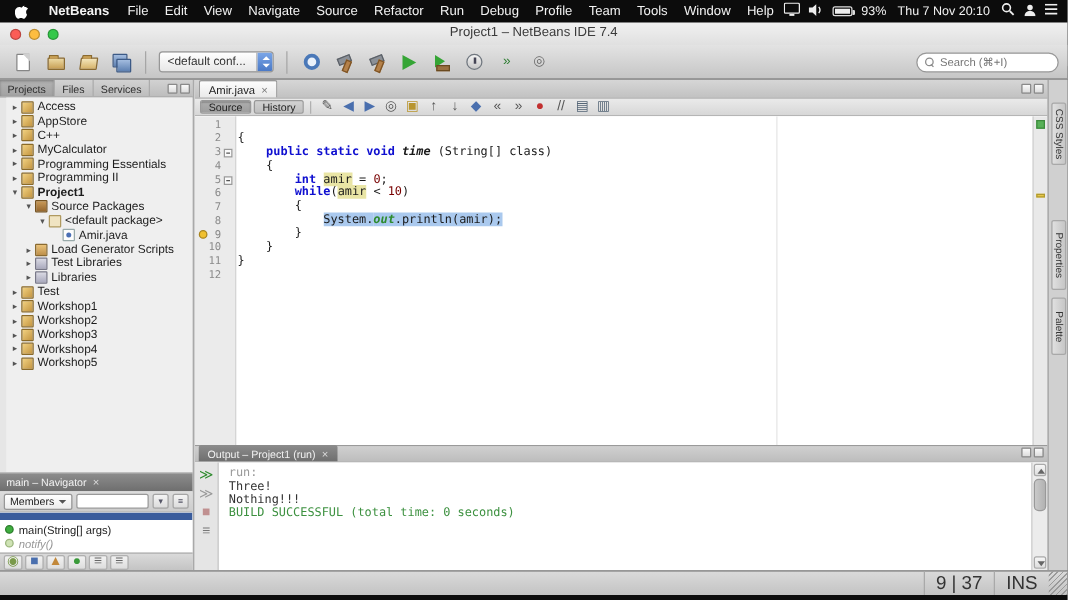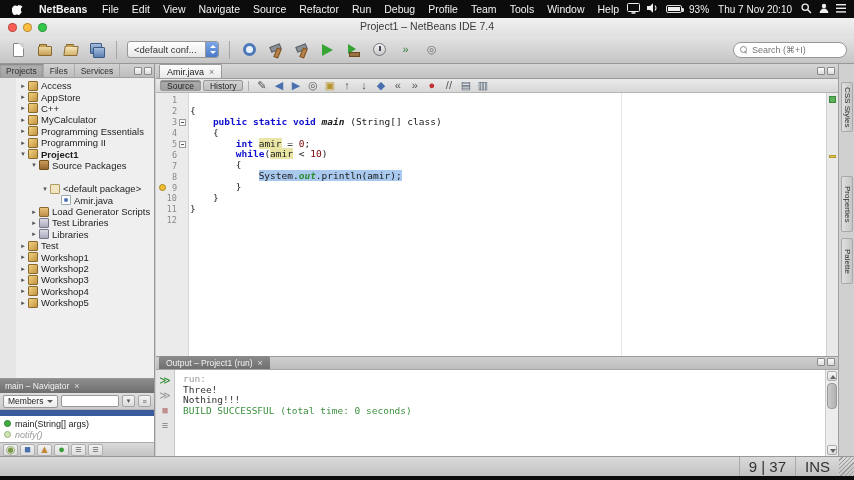--- a/index.html
+++ b/index.html
@@ -64,21 +64,21 @@
   
   #main{position:absolute;top:64px;left:0;right:0;bottom:24px;background:#cfcfcf}
 
   
   #left{position:absolute;left:0;top:0;bottom:0;width:155px;border-right:1px solid #979797;background:#e6e6e6}
   #proj-tabs{height:14px;background:linear-gradient(#d2d2d2,#bdbdbd);border-bottom:1px solid #a0a0a0;display:flex;align-items:stretch;font-size:8.5px;color:#2e2e2e}
   .ptab{padding:0 6px;display:flex;align-items:center;border-right:1px solid #ababab}
   .ptab.active{background:linear-gradient(#b3b3b3,#a2a2a2);box-shadow:inset 0 1px 2px rgba(0,0,0,.28)}
   .pwin{margin-left:auto;display:flex;gap:2px;align-items:center;padding-right:2px}
   .wbtn{width:8px;height:8px;border:1px solid #8a8a8a;background:linear-gradient(#fafafa,#dcdcdc);border-radius:1px;display:inline-block}
-  #proj-tree{position:absolute;top:14px;left:16px;right:0;height:300px;background:#efefef;overflow:hidden;padding-top:2px}
+  #proj-tree{position:absolute;top:14px;left:5px;right:0;height:300px;background:#efefef;overflow:hidden;padding-top:2px}
   .trow{height:11.4px;display:flex;align-items:center;font-size:9.5px;color:#1d1d1d;white-space:nowrap}
   .tarrow{width:8px;font-size:7px;color:#555;text-align:center;flex:none}
   .tlabel{margin-left:3px}
   .b{font-weight:bold}
   .ti{width:10px;height:10px;border-radius:1px;flex:none;margin-left:1px;display:block}
   .ti-project{background:linear-gradient(135deg,#f2d282,#c39440);border:1px solid #8a6a28}
   .ti-srcpkg{background:linear-gradient(#c99a59,#96672e);border:1px solid #74511e}
   .ti-pkg{background:#f0e4c2;border:1px solid #b09a60}
   .ti-java{background:#fdfdfd;border:1px solid #9aa;position:relative}
   .ti-java::after{content:'';position:absolute;left:2px;top:2px;width:4px;height:4px;border-radius:50%;background:#4a6fb5}
@@ -325,21 +325,21 @@
           <div class="trow" style="padding-left: 3px;">
             <span class="tarrow">▾</span>
             <i class="ti ti-project"></i>
             <span class="tlabel b">Project1</span>
           </div>
           <div class="trow" style="padding-left: 14px;">
             <span class="tarrow">▾</span>
             <i class="ti ti-srcpkg"></i>
             <span class="tlabel">Source Packages</span>
           </div>
-          <div class="trow" style="padding-left: 25px; margin-top: 12px;">
+          <div class="trow" style="padding-left: 25px;">
             <span class="tarrow">▾</span>
             <i class="ti ti-pkg"></i>
             <span class="tlabel">&lt;default package&gt;</span>
           </div>
           <div class="trow" style="padding-left: 36px;">
             <span class="tarrow"></span>
             <i class="ti ti-java"></i>
             <span class="tlabel">Amir.java</span>
           </div>
           <div class="trow" style="padding-left: 14px;">
@@ -538,21 +538,21 @@
                 <span class="lnum">11</span>
               </div>
               <div class="gl">
                 <span class="lnum">12</span>
               </div>
             </div>
           </div>
         <div id="code-lines">
             <div class="cl"></div>
             <div class="cl"><span class="tk pl">{</span></div>
-            <div class="cl"><span class="tk pl">    </span><span class="tk kw">public static void </span><span class="tk mth">main</span><span class="tk pl"> (String[] class)</span></div>
+            <div class="cl"><span class="tk pl">    </span><span class="tk kw">public static void </span><span class="tk mth">time</span><span class="tk pl"> (String[] class)</span></div>
             <div class="cl"><span class="tk pl">    {</span></div>
             <div class="cl"><span class="tk pl">        </span><span class="tk kw">int</span><span class="tk pl"> </span><span class="tk occ">amir</span><span class="tk pl"> = </span><span class="tk num">0</span><span class="tk pl">;</span></div>
             <div class="cl"><span class="tk pl">        </span><span class="tk kw">while</span><span class="tk pl">(</span><span class="tk occ">amir</span><span class="tk pl"> &lt; </span><span class="tk num">10</span><span class="tk pl">)</span></div>
             <div class="cl"><span class="tk pl">        {</span></div>
             <div class="cl"><span class="tk pl">            </span><span class="tk pl sel">System.</span><span class="tk fld sel">out</span><span class="tk pl sel">.println(amir);</span></div>
             <div class="cl"><span class="tk pl">        }</span></div>
             <div class="cl"><span class="tk pl">    }</span></div>
             <div class="cl"><span class="tk pl">}</span></div>
           </div>
         <div id="colguide"></div>

